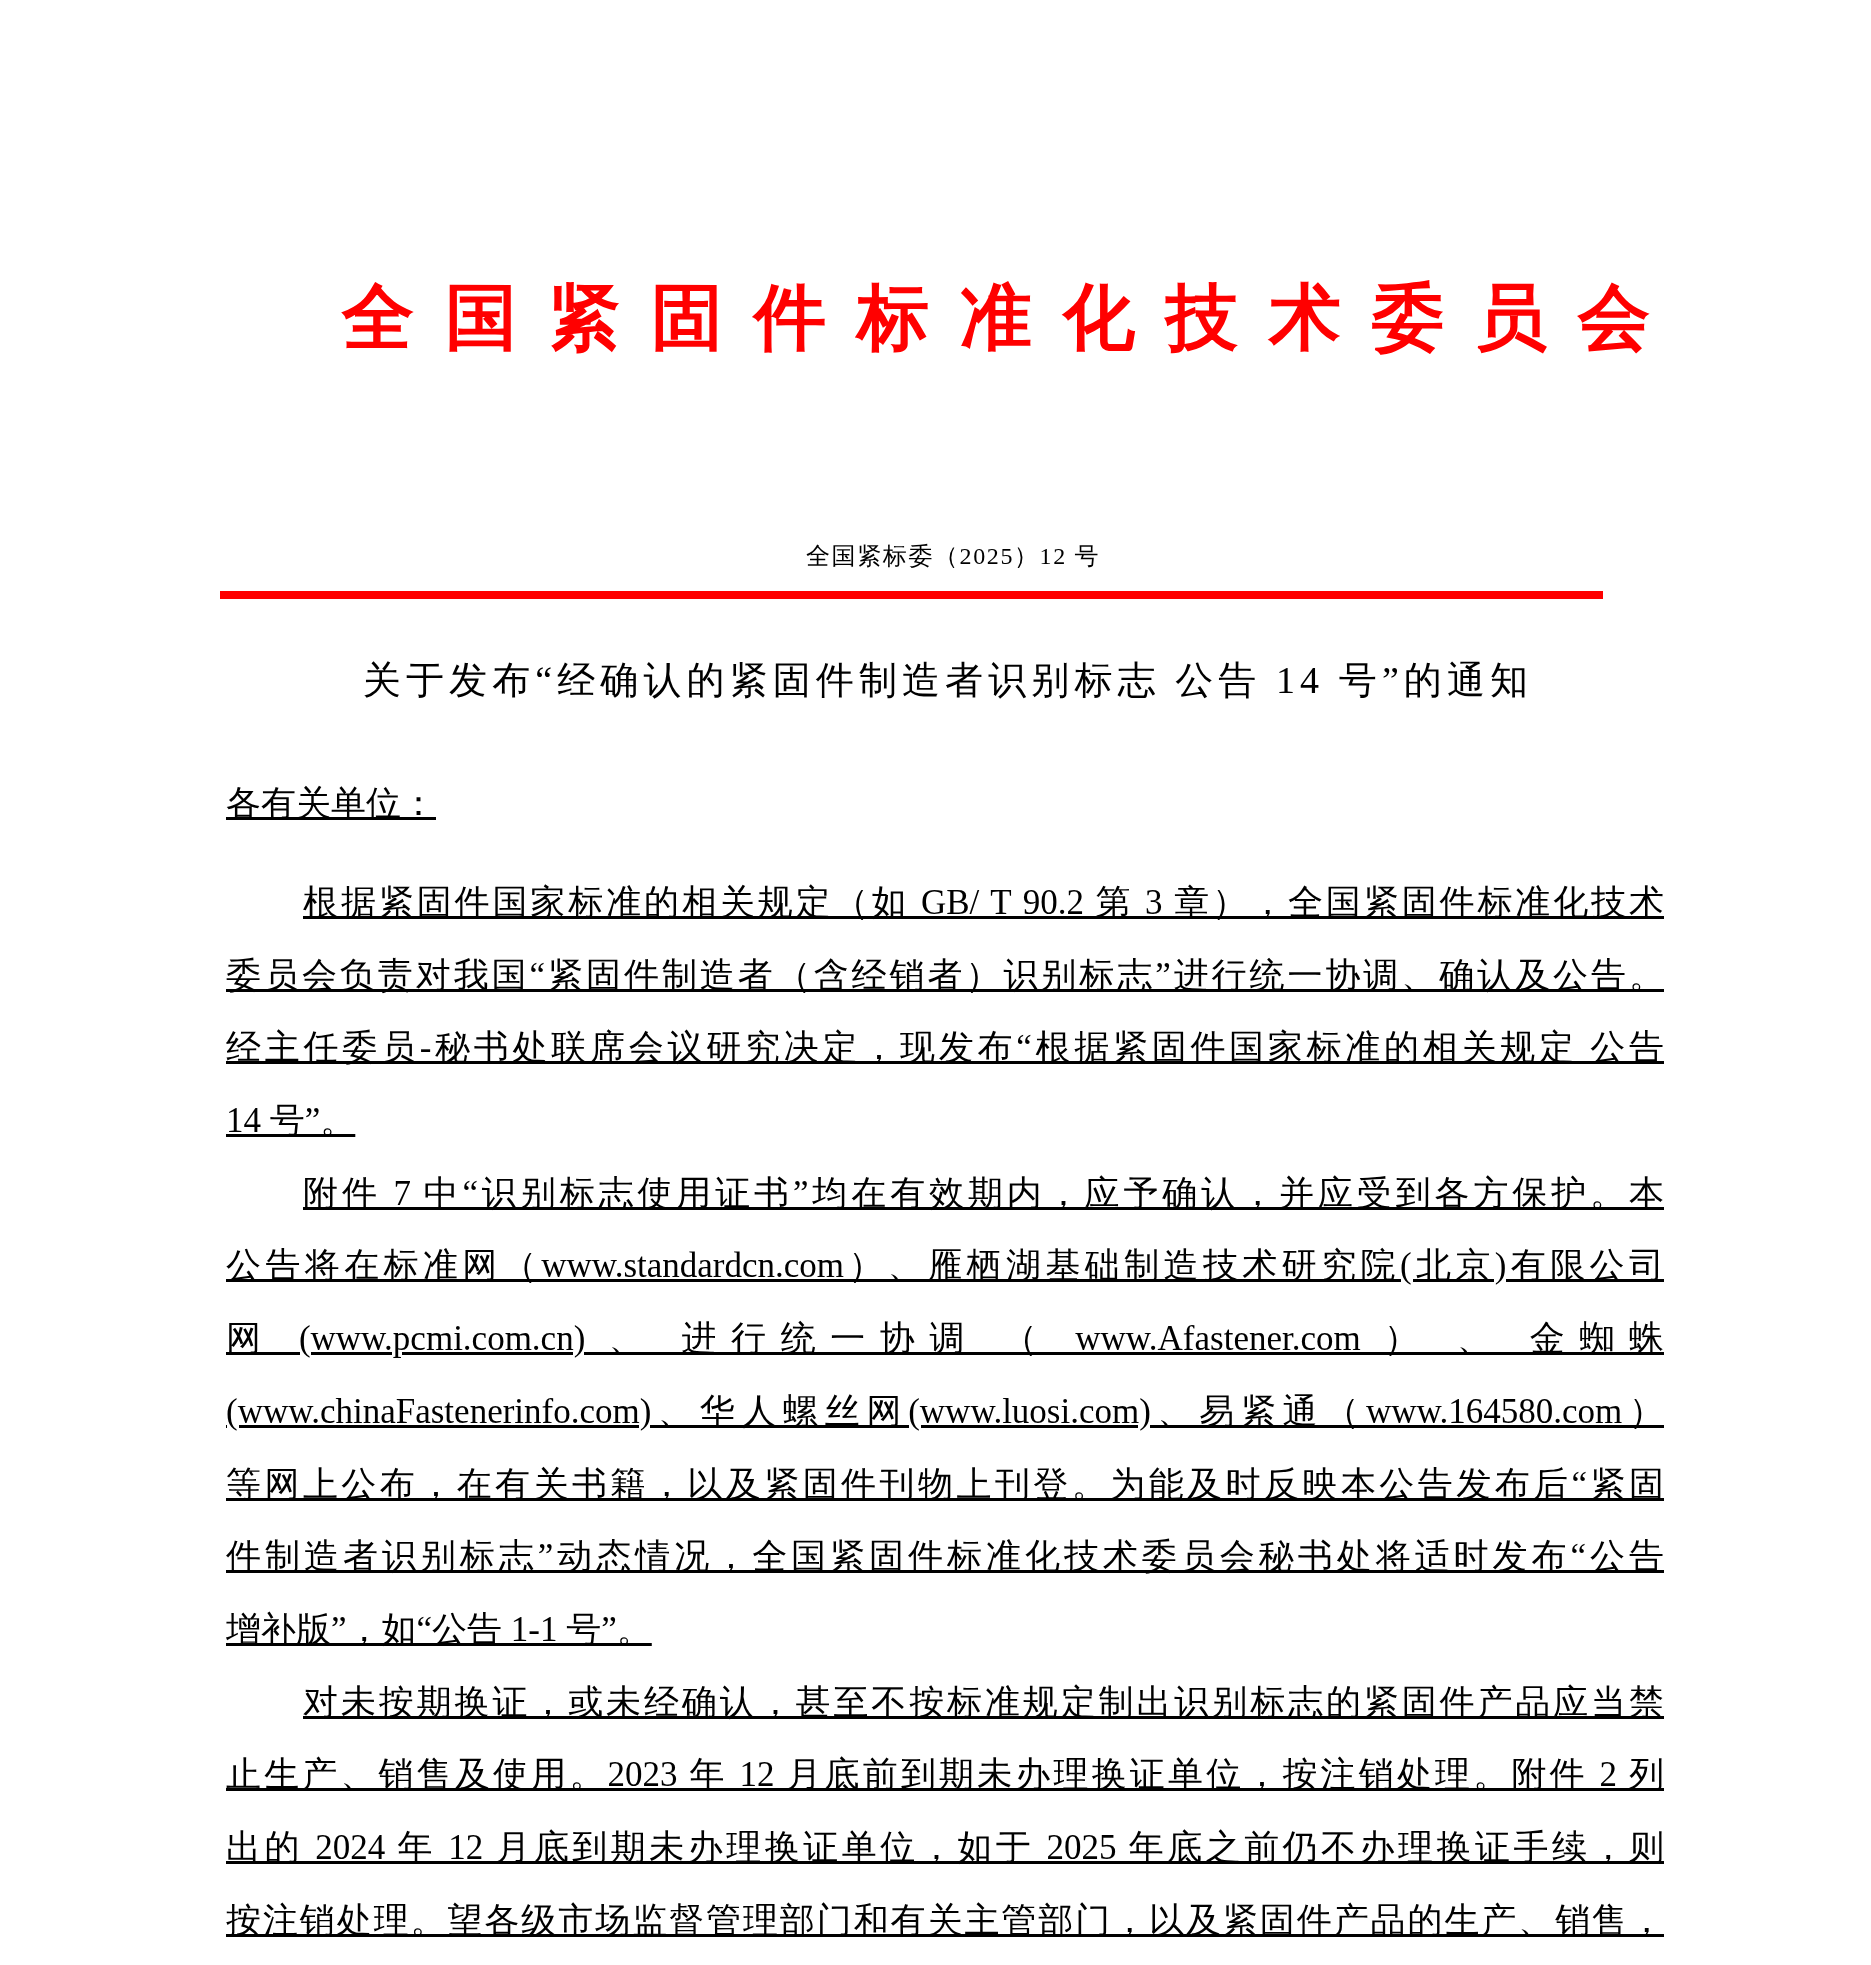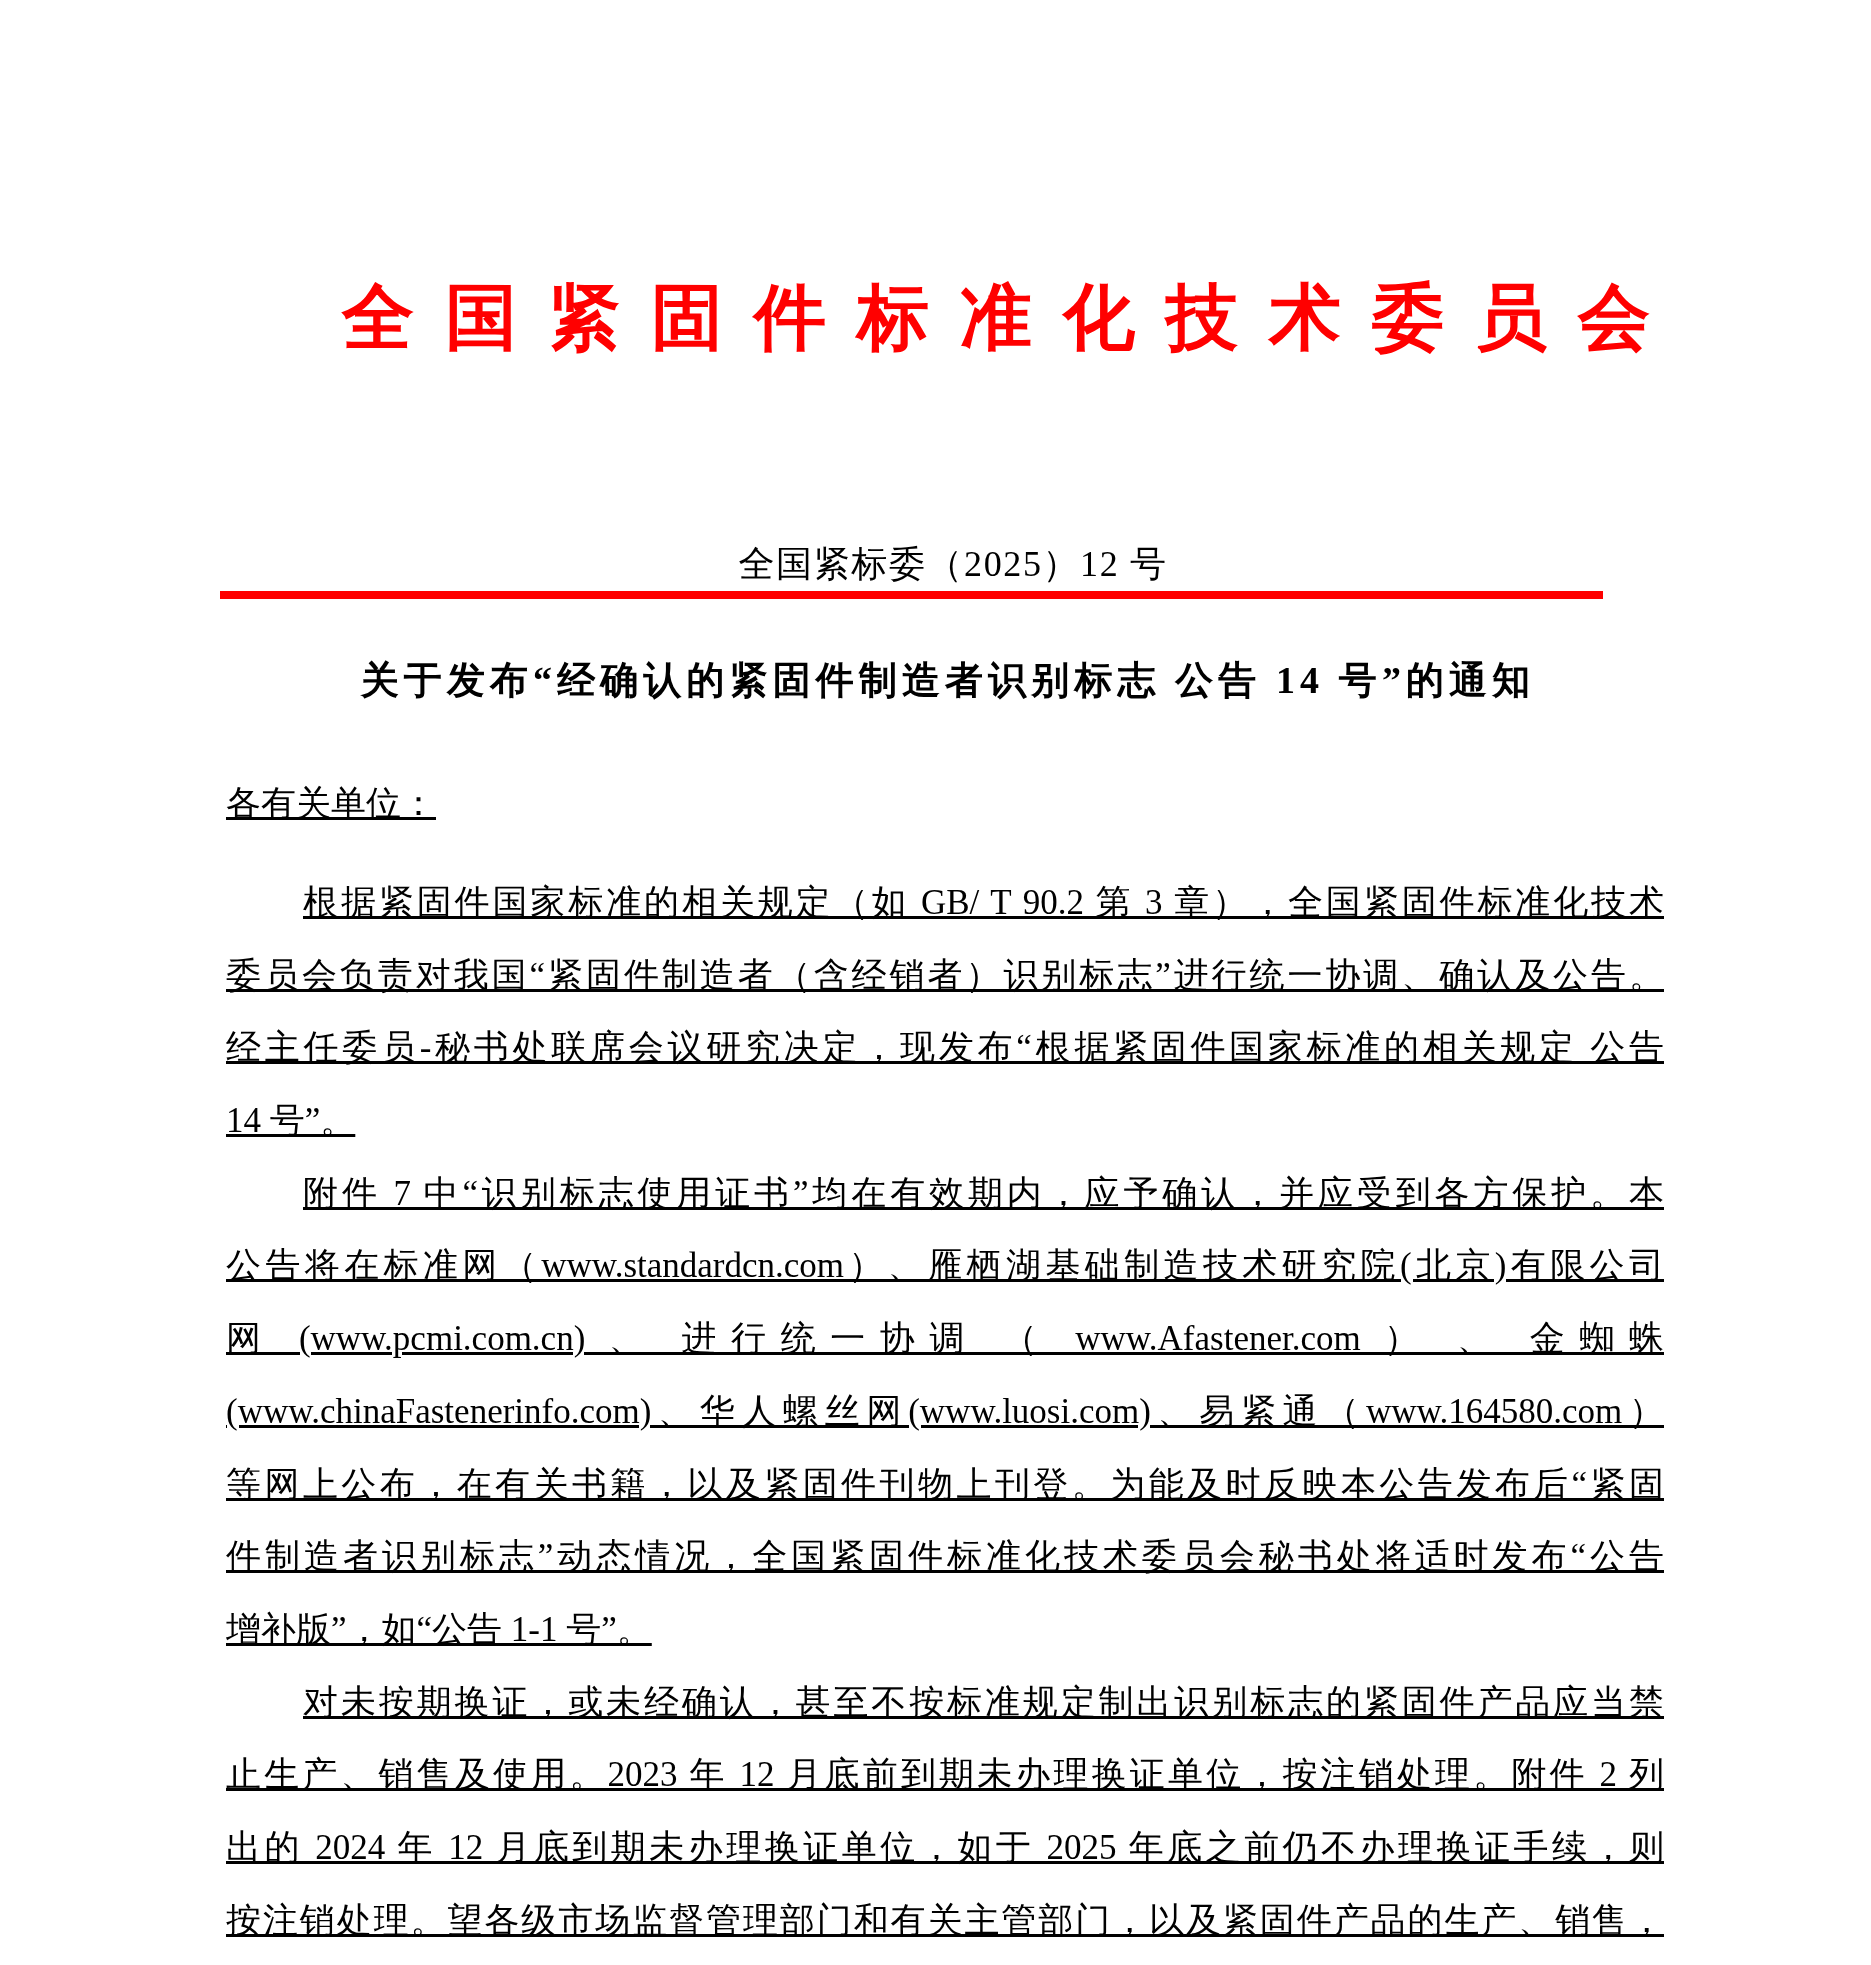--- a/index.html
+++ b/index.html
@@ -23,37 +23,37 @@
     font-size: 72px;
     font-weight: bold;
     color: #ff0000;
     letter-spacing: 31px;
     white-space: nowrap;
   }
   .doc-number {
     left: 953px;
     top: 525px;
     transform: translateX(-50%);
-    font-size: 36px;
+    font-size: 24px;
     white-space: nowrap;
     letter-spacing: 1.6px;
   }
   .red-rule {
     left: 220px;
     top: 576px;
     width: 1383px;
     height: 7.9px;
     background: #ff0000;
   }
   .doc-title {
     left: 948px;
     top: 640px;
     transform: translateX(-50%);
     font-size: 38px;
-    font-weight: bold;
+    font-weight: normal;
     letter-spacing: 5.1px;
     white-space: nowrap;
   }
   .line {
     position: absolute;
     left: 226px;
     width: 1438px;
     font-size: 35px;
     line-height: 73px;
     height: 73px;

